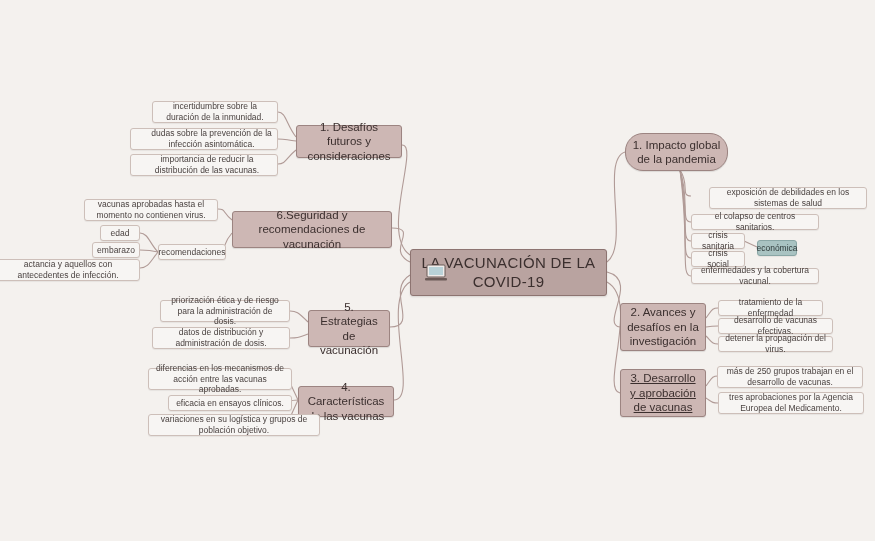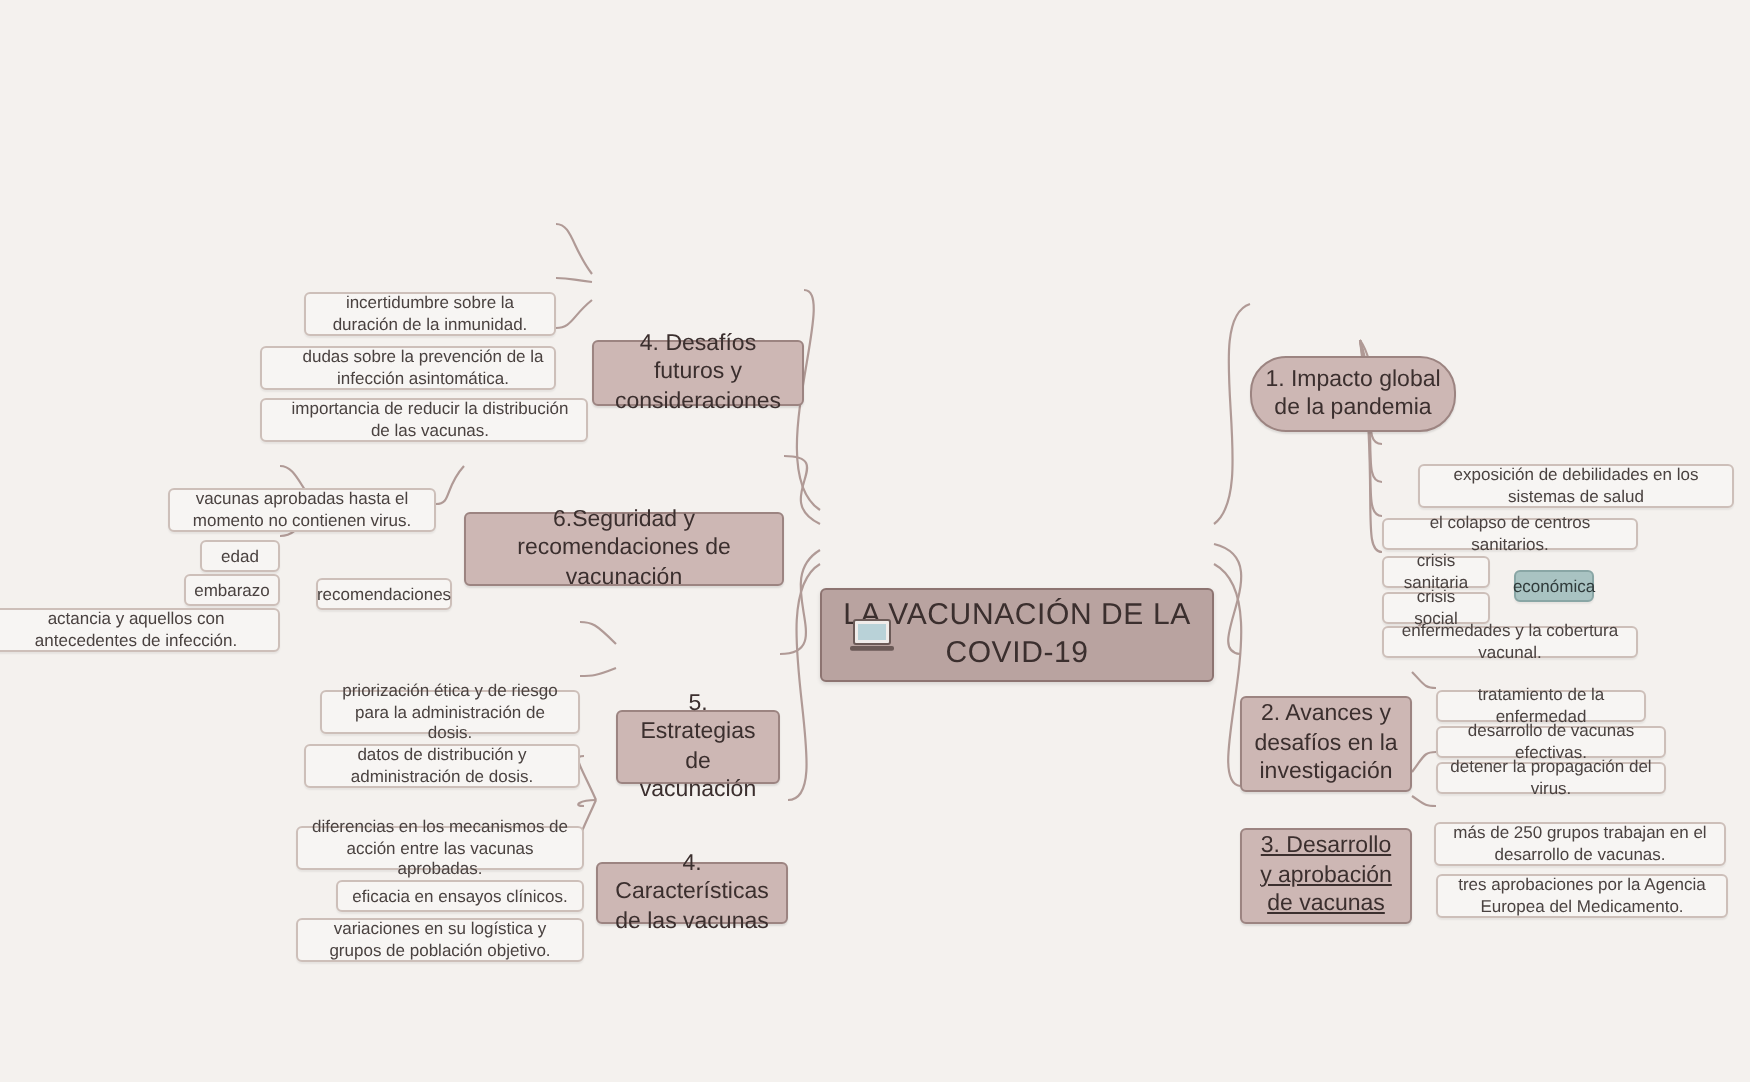--- a/index.html
+++ b/index.html
@@ -25,21 +25,20 @@
   }
   .node {
     position: absolute;
     box-sizing: border-box;
     display: flex;
     align-items: center;
     justify-content: center;
     text-align: center;
     border-radius: 3px;
     line-height: 1.25;
-    margin-top: 45px;
   }
   .central {
     background: #b9a3a0;
     border: 1px solid #8d7471;
     color: #3b2f2e;
     font-size: 15px;
     letter-spacing: 0.3px;
     box-shadow: 0 1px 2px rgba(0,0,0,0.12);
   }
   .central .laptop-icon {
@@ -180,21 +179,21 @@
 
   <div class="node main-branch" style="left:298px; top:386px; width:96px; height:31px;">
     <span>4. Características de las vacunas</span>
   </div>
   <div class="node leaf" style="left:148px; top:368px; width:144px; height:22px;">
     <span>diferencias en los mecanismos de acción entre las vacunas aprobadas.</span>
   </div>
   <div class="node leaf" style="left:168px; top:395px; width:124px; height:16px;">
     <span>eficacia en ensayos clínicos.</span>
   </div>
-  <div class="node leaf" style="left:148px; top:414px; width:144px; height:22px;">
+  <div class="node leaf" style="left:148px; top:414px; width:172px; height:22px;">
     <span>variaciones en su logística y grupos de población objetivo.</span>
   </div>
 
   <div class="node main-branch" style="left:308px; top:310px; width:82px; height:37px;">
     <span>5. Estrategias de vacunación</span>
   </div>
   <div class="node leaf" style="left:160px; top:300px; width:130px; height:22px;">
     <span>priorización ética y de riesgo para la administración de dosis.</span>
   </div>
   <div class="node leaf" style="left:152px; top:327px; width:138px; height:22px;">
@@ -214,25 +213,25 @@
     <span>edad</span>
   </div>
   <div class="node leaf" style="left:92px; top:242px; width:48px; height:16px;">
     <span>embarazo</span>
   </div>
   <div class="node leaf" style="left:-4px; top:259px; width:144px; height:22px;">
     <span>actancia y aquellos con antecedentes de infección.</span>
   </div>
 
   <div class="node main-branch" style="left:296px; top:125px; width:106px; height:33px;">
-    <span>4. Desafíos futuros y consideraciones</span>
+    <span>1. Desafíos futuros y consideraciones</span>
   </div>
   <div class="node leaf" style="left:152px; top:101px; width:126px; height:22px;">
     <span>incertidumbre sobre la duración de la inmunidad.</span>
   </div>
   <div class="node leaf" style="left:130px; top:128px; width:148px; height:22px;padding-left:20px;">
     <span>dudas sobre la prevención de la infección asintomática.</span>
   </div>
-  <div class="node leaf" style="left:130px; top:154px; width:164px; height:22px;padding-left:11px;">
+  <div class="node leaf" style="left:130px; top:154px; width:148px; height:22px;padding-left:11px;">
     <span>importancia de reducir la distribución de las vacunas.</span>
   </div>
 
 </div>
 
 </body></html>

